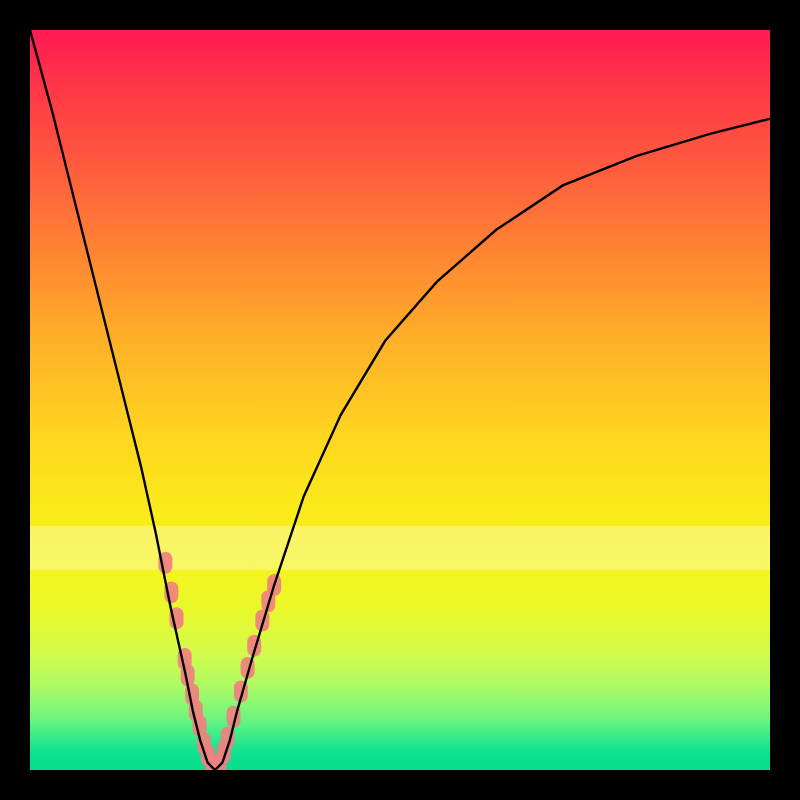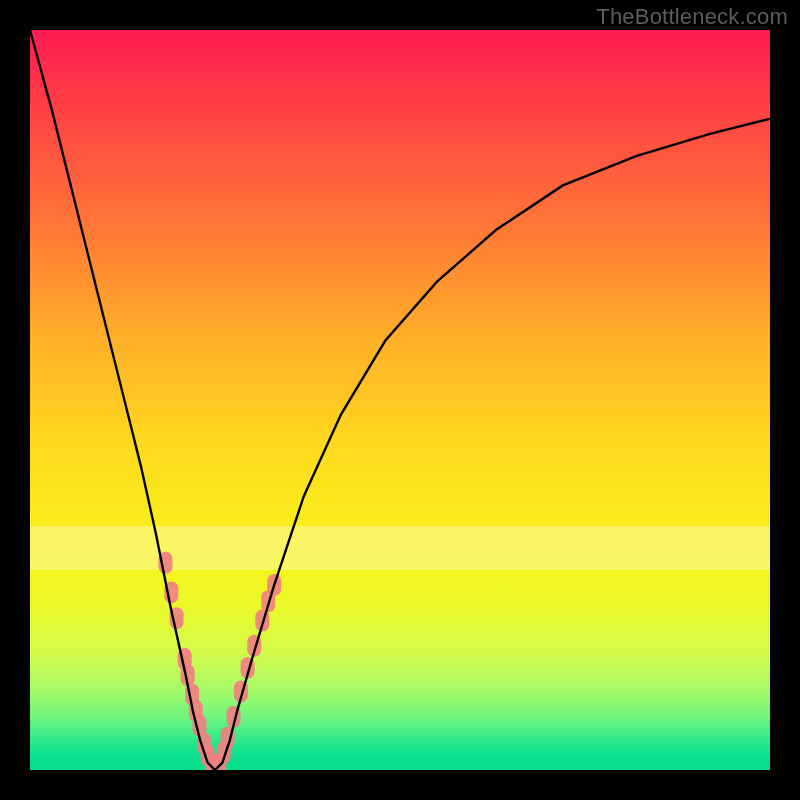--- a/index.html
+++ b/index.html
@@ -102,14 +102,13 @@
           <rect x="203.90" y="650.56" width="14" height="22" rx="7" ry="7" fill="#f08080" fill-opacity="0.92"></rect>
           <rect x="210.56" y="626.88" width="14" height="22" rx="7" ry="7" fill="#f08080" fill-opacity="0.92"></rect>
           <rect x="217.22" y="604.68" width="14" height="22" rx="7" ry="7" fill="#f08080" fill-opacity="0.92"></rect>
           <rect x="225.36" y="579.52" width="14" height="22" rx="7" ry="7" fill="#f08080" fill-opacity="0.92"></rect>
           <rect x="231.28" y="560.28" width="14" height="22" rx="7" ry="7" fill="#f08080" fill-opacity="0.92"></rect>
           <rect x="237.20" y="544.00" width="14" height="22" rx="7" ry="7" fill="#f08080" fill-opacity="0.92"></rect>
         </g>
       <path id="curve-path" fill="none" stroke="#000" stroke-width="2.4" stroke-linecap="round" d="M0.00 0.00 L22.20 81.40 L44.40 170.20 L66.60 259.00 L88.80 347.80 L111.00 436.60 L125.80 503.20 L140.60 577.20 L155.40 643.80 L162.80 680.80 L170.20 710.40 L177.60 732.60 L185.00 740.00 L192.40 732.60 L199.80 710.40 L207.20 680.80 L222.00 629.00 L244.20 555.00 L273.80 466.20 L310.80 384.80 L355.20 310.80 L407.00 251.60 L466.20 199.80 L532.80 155.40 L606.80 125.80 L680.80 103.60 L740.00 88.80 "></path>
     </svg>
   </div>
-  <div class="watermark">TheBottleneck.com</div>
 </div>
 
 </body></html>

